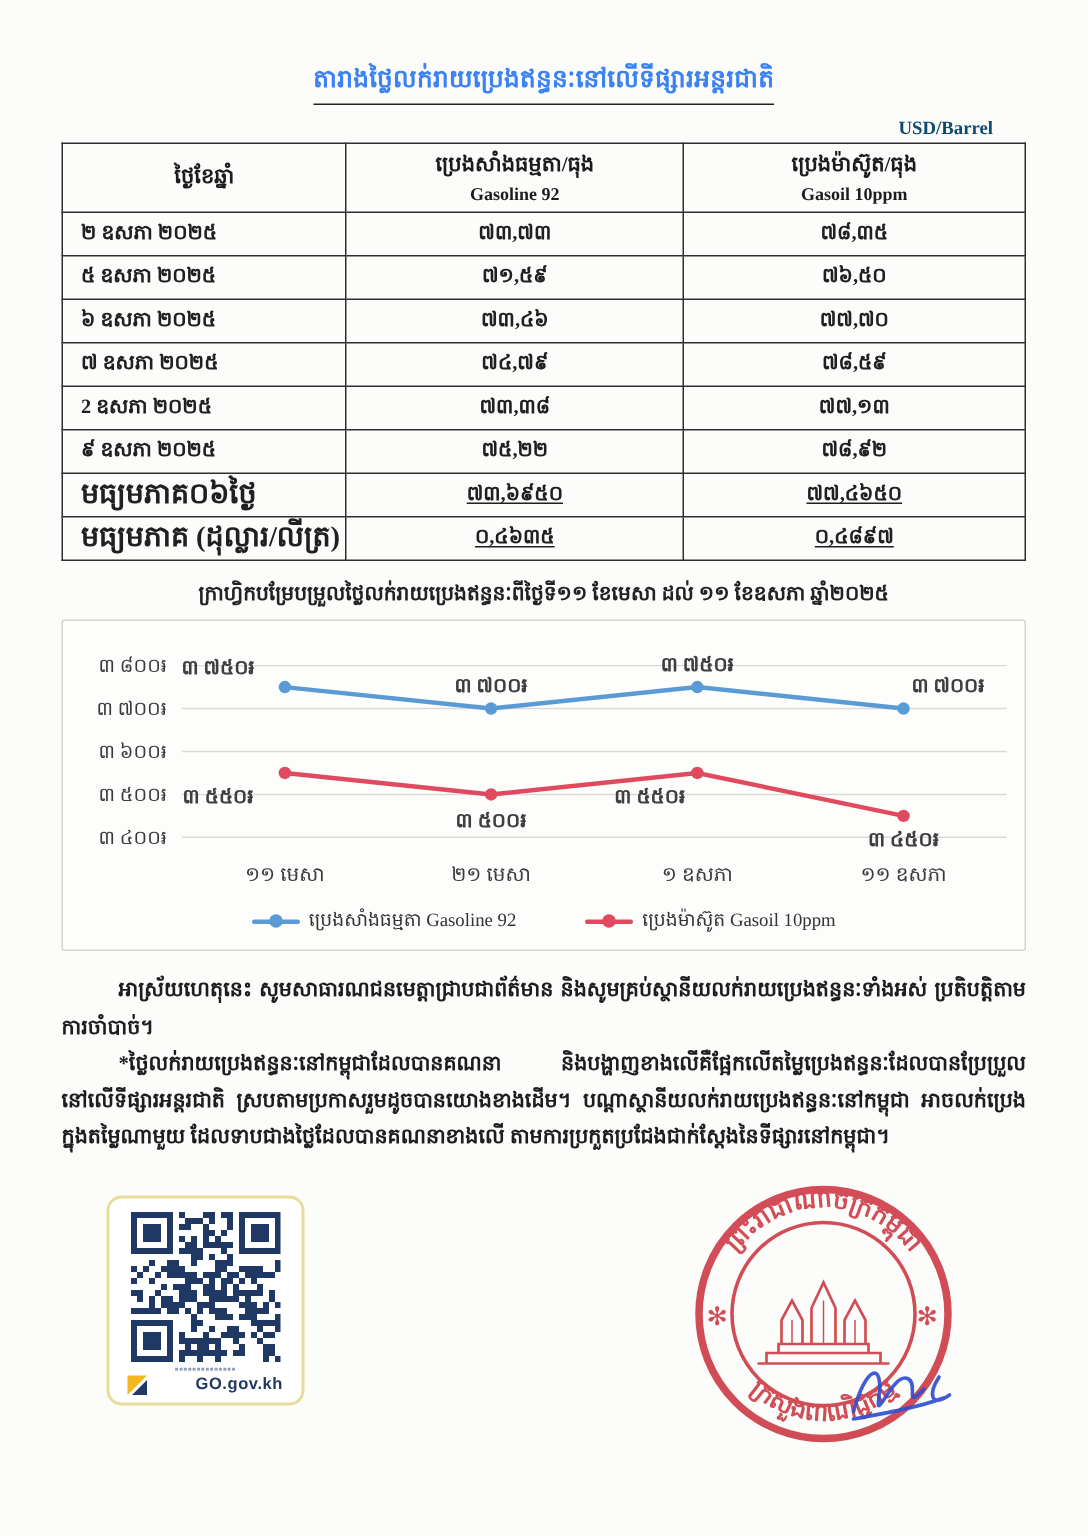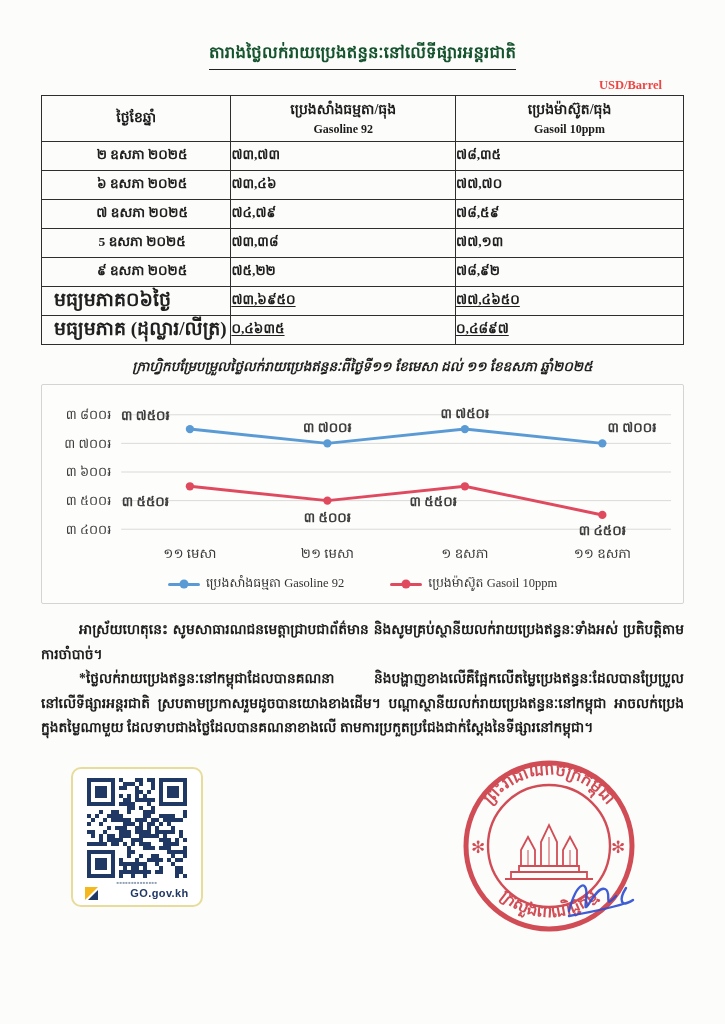--- a/index.html
+++ b/index.html
@@ -7,36 +7,36 @@
   body {
     width:725px; height:1024px;
     background:#fcfcfa;
     font-family:"Liberation Serif","DejaVu Serif",serif;
     color:#1c1c1c;
     position:relative;
     padding:38px 41px 0 41px;
   }
   .doc-title-wrap { text-align:center; margin-top:4px; }
   .doc-title {
-    display:inline-block; font-weight:bold; font-size:16.5px; color:#14532d;
+    display:inline-block; font-weight:bold; font-size:16.5px; color:#3b82f6;
     border-bottom:1.6px solid #222; padding-bottom:3px; letter-spacing:.2px;
   }
-  .unit-label { text-align:right; font-weight:bold; font-size:12.5px; margin:8px 22px 2px 0; color:#ef4444; }
+  .unit-label { text-align:right; font-weight:bold; font-size:12.5px; margin:8px 22px 2px 0; color:#0c4a6e; }
 
   table.price-table { width:100%; border-collapse:collapse;border-radius:13px; }
   .price-table td, .price-table th { border:1.4px solid #2e2e2e; }
   .price-table th { font-size:14px; font-weight:bold; padding:4px 6px; vertical-align:middle; }
   .hdr-en { font-size:12px; font-weight:bold; margin-top:1px; }
   .price-table td { height:29px; font-size:13.5px; font-weight:bold; color:#202020; }
-  td.cell-date { text-align:center; padding-left:12px; width:29.5%; }
-  td.cell-val  { text-align:left; width:35%; }
+  td.cell-date { text-align:left; padding-left:12px; width:29.5%; }
+  td.cell-val  { text-align:center; width:35%; }
   td.cell-sum-label { text-align:left; padding-left:12px; font-size:19px; }
   td.cell-sum-val span { text-decoration:underline; text-underline-offset:2px; }
 
-  .chart-title { text-align:center; font-weight:bold; font-size:13.5px; color:#222; margin:13px 0 6px 0;font-style:italic; }
+  .chart-title { text-align:center; font-weight:bold; font-size:13.5px; color:#222; margin:13px 0 6px 0; }
   .chart-box {
     border:1px solid #d4d4d2; border-radius:2px; background:#fdfdfc;
     padding:8px 4px 4px 4px;
   }
   .chart-svg-wrap { width:100%; }
   .legend-row { display:flex; justify-content:center; gap:46px; align-items:center; padding:2px 0 6px 0; }
   .legend-item { display:flex; align-items:center; gap:6px; font-family:Liberation Serif, serif; font-size:12.5px; color:#333; }
   .lg-marker { position:relative; width:32px; height:3px; border-radius:2px; }
   .lg-dot { position:absolute; left:50%; top:50%; width:9px; height:9px; border-radius:50%; transform:translate(-50%,-50%); }
 
@@ -80,31 +80,36 @@
       <div>ប្រេងម៉ាស៊ូត/ធុង</div>
       <div class="hdr-en">Gasoil 10ppm</div>
     </th>
   </tr>
   <tr>
     <td class="cell-date">២ ឧសភា ២០២៥</td>
     <td class="cell-val">៧៣,៧៣</td>
     <td class="cell-val">៧៨,៣៥</td>
   </tr>
   <tr>
+    <td class="cell-date">៥ ឧសភា ២០២៥</td>
+    <td class="cell-val">៧១,៥៩</td>
+    <td class="cell-val">៧៦,៥០</td>
+  </tr>
+  <tr>
     <td class="cell-date">៦ ឧសភា ២០២៥</td>
     <td class="cell-val">៧៣,៤៦</td>
     <td class="cell-val">៧៧,៧០</td>
   </tr>
   <tr>
     <td class="cell-date">៧ ឧសភា ២០២៥</td>
     <td class="cell-val">៧៤,៧៩</td>
     <td class="cell-val">៧៨,៥៩</td>
   </tr>
   <tr>
-    <td class="cell-date">5 ឧសភា ២០២៥</td>
+    <td class="cell-date">2 ឧសភា ២០២៥</td>
     <td class="cell-val">៧៣,៣៨</td>
     <td class="cell-val">៧៧,១៣</td>
   </tr>
   <tr>
     <td class="cell-date">៩ ឧសភា ២០២៥</td>
     <td class="cell-val">៧៥,២២</td>
     <td class="cell-val">៧៨,៩២</td>
   </tr>
   <tr>
     <td class="cell-sum-label">មធ្យមភាគ០៦ថ្ងៃ</td>

